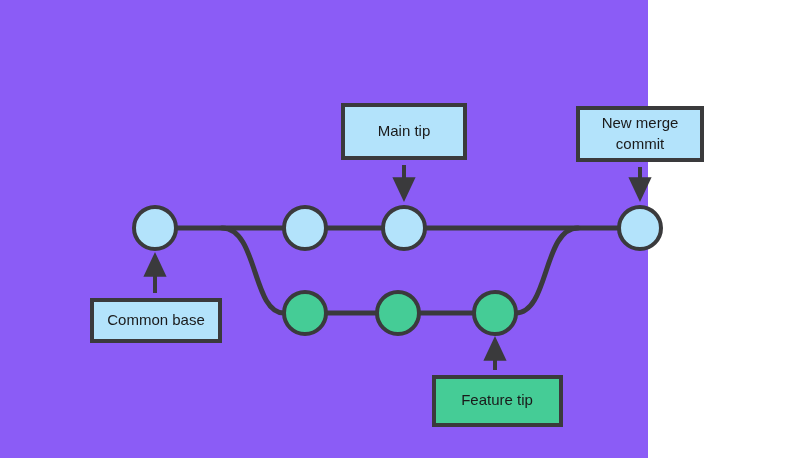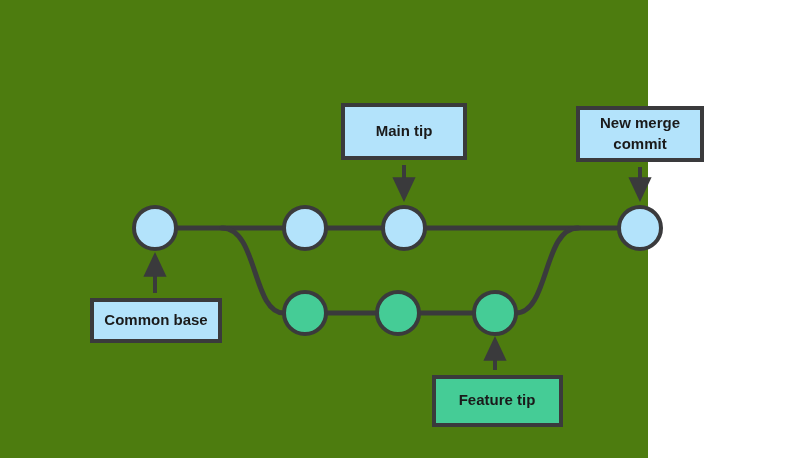--- a/index.html
+++ b/index.html
@@ -11,22 +11,21 @@
   body {
     width: 800px;
     height: 458px;
     font-family: "Liberation Sans", sans-serif;
     overflow: hidden;
   }
   #diagram-root {
     position: relative;
     width: 648px;
     height: 458px;
-    background: #4d7c0f;
-    font-weight: bold;
+    background: #8b5cf6;
   }
   svg#git-graph {
     display: block;
     width: 800px;
     height: 458px;
   }
   .label-text {
     font-family: "Liberation Sans", sans-serif;
     font-size: 15px;
     fill: #1a1a1a;

